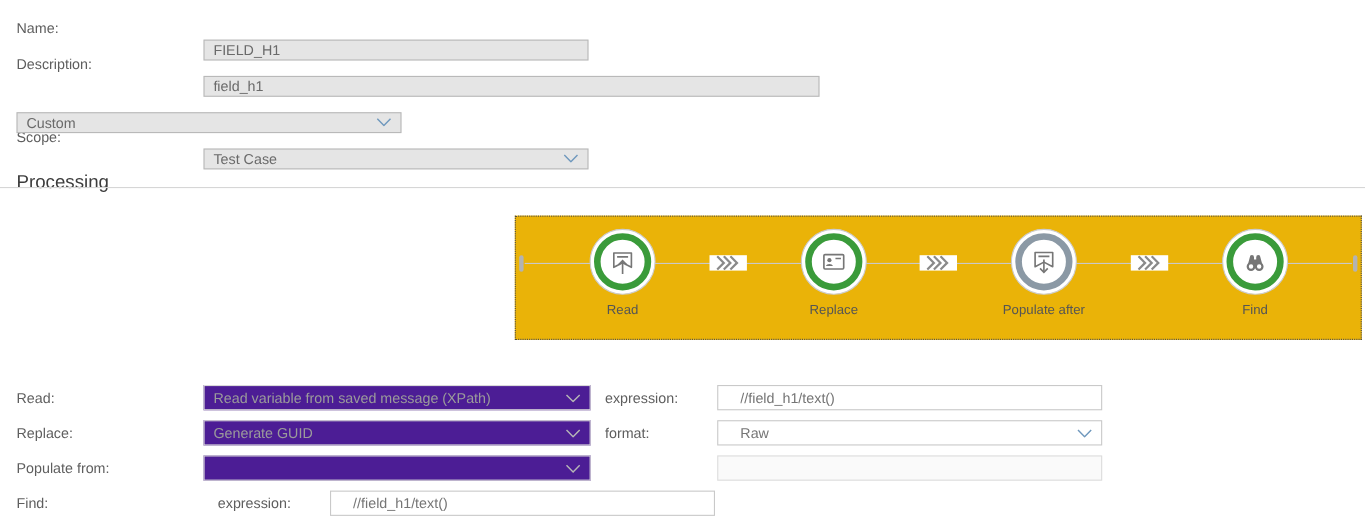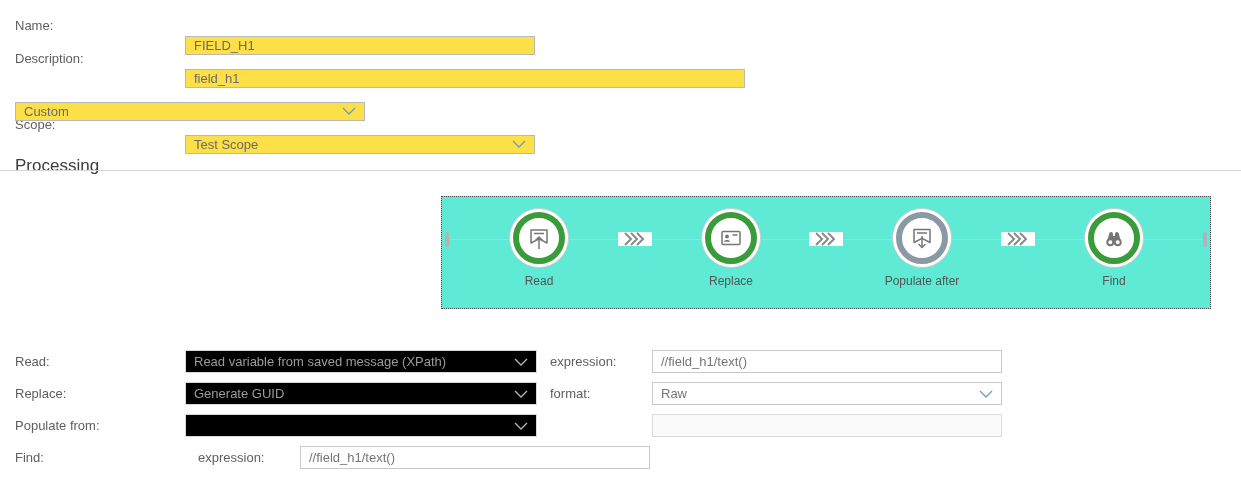--- a/index.html
+++ b/index.html
@@ -4,60 +4,60 @@
 <style>
   * { margin:0; padding:0; box-sizing:border-box; }
   html,body { width:1241px; height:484px; background:#fff; overflow:hidden;
               font-family:"Liberation Sans", sans-serif; }
 
   
   .top-form { position:absolute; top:14px; left:15px; }
   .frow { display:flex; align-items:center; height:22px; margin-bottom:11px; }
   .flabel { width:170px; font-size:13px; color:#5e5e5e; }
   .fld { position:relative; height:19px; font-size:13px; color:#6a6a6a;
-         background:#fde047; border:1px solid #b9b9b9; display:flex; align-items:center;
+         background:#e5e5e5; border:1px solid #b9b9b9; display:flex; align-items:center;
          padding:0 8px;margin-top:40px; }
   .w350 { width:350px; } .w560 { width:560px; }
   input.fld { outline:none; }
   .select { cursor:pointer; padding-right:26px;text-align:center; }
   .chev { position:absolute; right:8px; top:50%; transform:translateY(-50%); }
 
   .section-title { position:absolute; top:156px; left:15px; font-size:17px;
                    font-weight:400; color:#3c3c3c; }
   .divider { position:absolute; top:170px; left:0; width:1241px; height:1px;
              background:#d6d6d6; }
 
   
-  .flow { position:absolute; left:441px; top:196px; width:770px; height:113px;
-          border:1px dotted #4a4a4a; background:#5eead4; }
+  .flow { position:absolute; left:468px; top:196px; width:770px; height:113px;
+          border:1px dotted #4a4a4a; background:#eab308; }
   .flow-line { position:absolute; left:8px; right:8px; top:42px; height:1px;
                background:#c9c9c9; }
   .stub { position:absolute; top:35px; width:4px; height:15px; background:#b3b3b3;
           border-radius:2px; }
   .stub.left { left:3px; } .stub.right { right:3px; }
   .node { position:absolute; top:11px; width:120px; text-align:center; }
   .outer { width:60px; height:60px; border:1px solid #cccccc; border-radius:50%;
            background:#fff; margin:0 auto; display:flex; align-items:center;
            justify-content:center; }
   .ring { width:52px; height:52px; border-radius:50%; border:6px solid #3a9b3a;
           background:#fff; display:flex; align-items:center; justify-content:center; }
   .node-label { margin-top:6px; font-size:12px; color:#555; }
   .connector { position:absolute; top:35px; width:34px; height:14px; background:#fff;
                display:flex; align-items:center; justify-content:center; }
 
   
   .detail-form { position:absolute; top:350px; left:15px; }
   .drow { display:flex; align-items:center; height:23px; margin-bottom:9px; }
   .dsel { position:relative; width:352px; height:23px; font-size:13px;
-          background:#000000; border:1px solid #d9d9d9; color:#9b9b9b;
+          background:#4c1d95; border:1px solid #d9d9d9; color:#9b9b9b;
           display:flex; align-items:center; padding:0 26px 0 8px; }
   .xlabel { width:115px; padding-left:13px; font-size:13px; color:#5e5e5e; }
   .xfld { position:relative; width:350px; height:23px; font-size:13px;
           border:1px solid #c9c9c9; background:#fff; color:#757575;
-          display:flex; align-items:center; padding:0 8px; outline:none; }
+          display:flex; align-items:center; padding:0 20px; outline:none; }
   .xfld.disabled { background:#fafafa; border-color:#dcdcdc; }
   .xfld.select { padding-right:26px; }
   svg { display:block; }
 </style>
 </head>
 <body>
 
 <div class="top-form">
   <div class="frow">
     <div class="flabel">Name:</div>
@@ -71,21 +71,21 @@
     <div class="fld w350 select">
       <span>Custom</span>
       <svg class="chev" width="14" height="8" viewBox="0 0 14 8">
           <polyline points="1,1 7,7 13,1" fill="none" stroke="#6f98bd" stroke-width="1.3"></polyline>
         </svg>
     </div>
   </div>
   <div class="frow">
     <div class="flabel">Scope:</div>
     <div class="fld w350 select">
-      <span>Test Scope</span>
+      <span>Test Case</span>
       <svg class="chev" width="14" height="8" viewBox="0 0 14 8">
           <polyline points="1,1 7,7 13,1" fill="none" stroke="#6f98bd" stroke-width="1.3"></polyline>
         </svg>
     </div>
   </div>
 </div>
 
 <div class="section-title">Processing</div>
 <div class="divider"></div>
 

